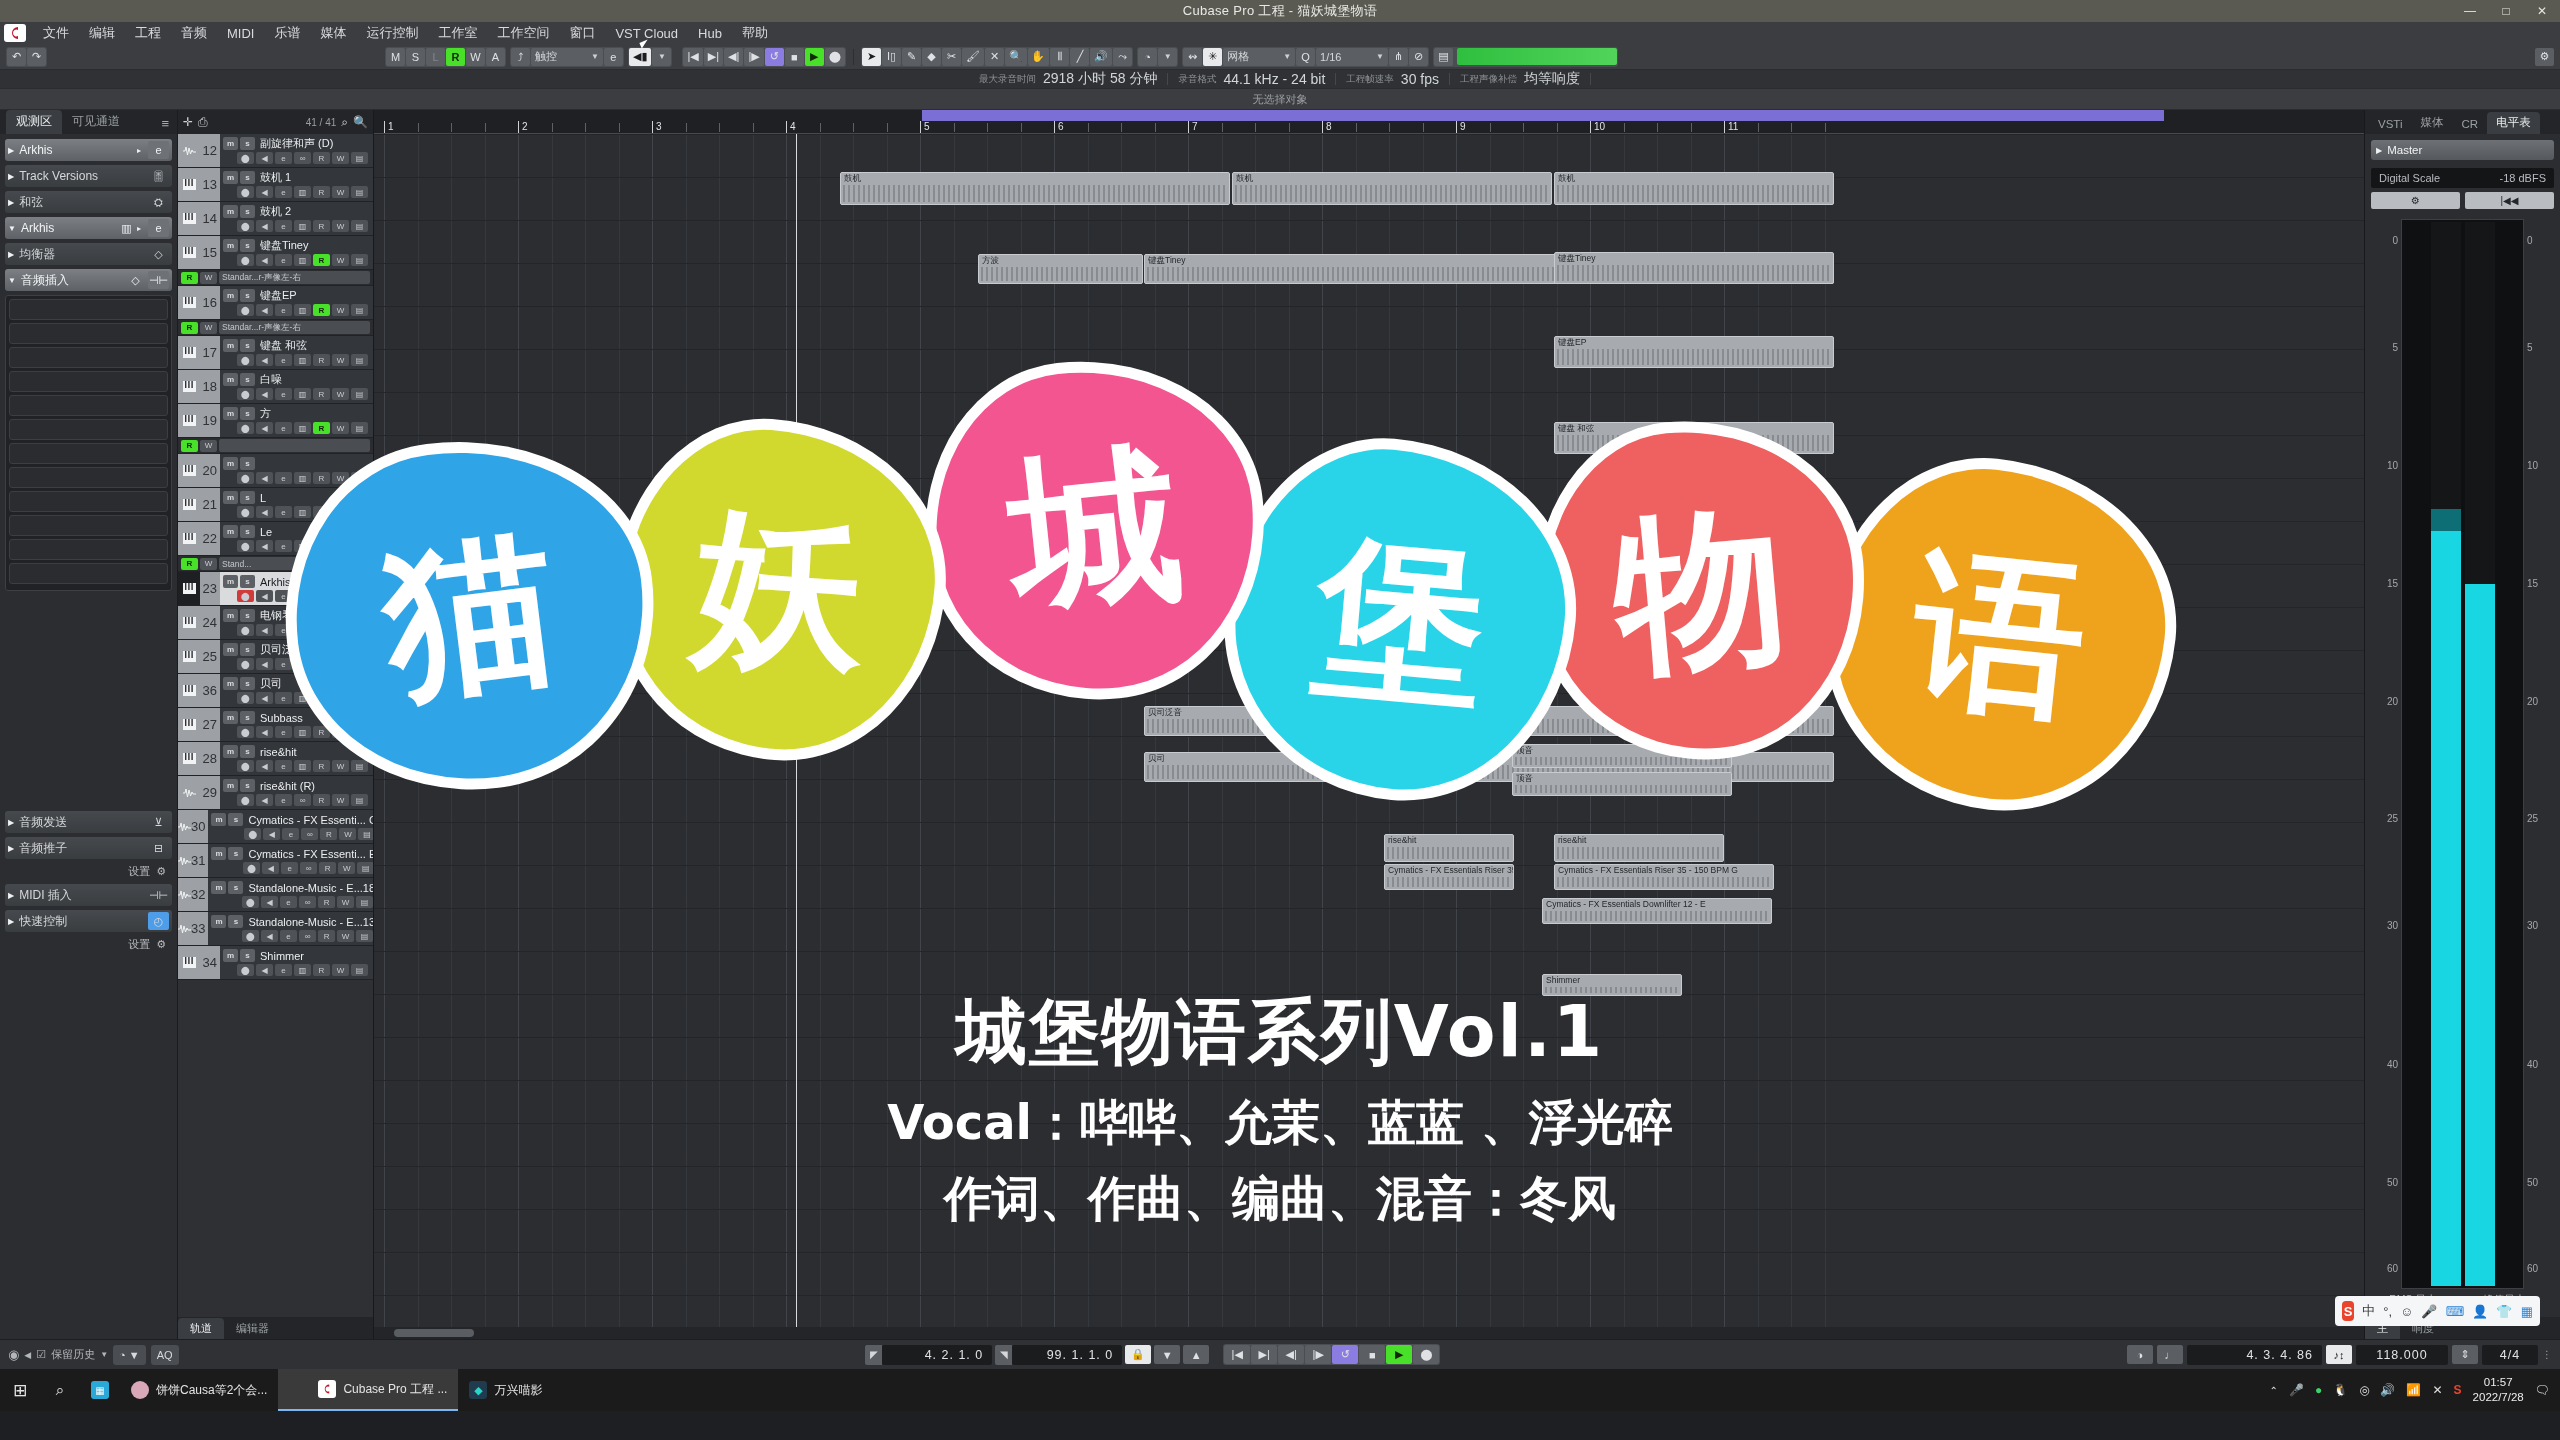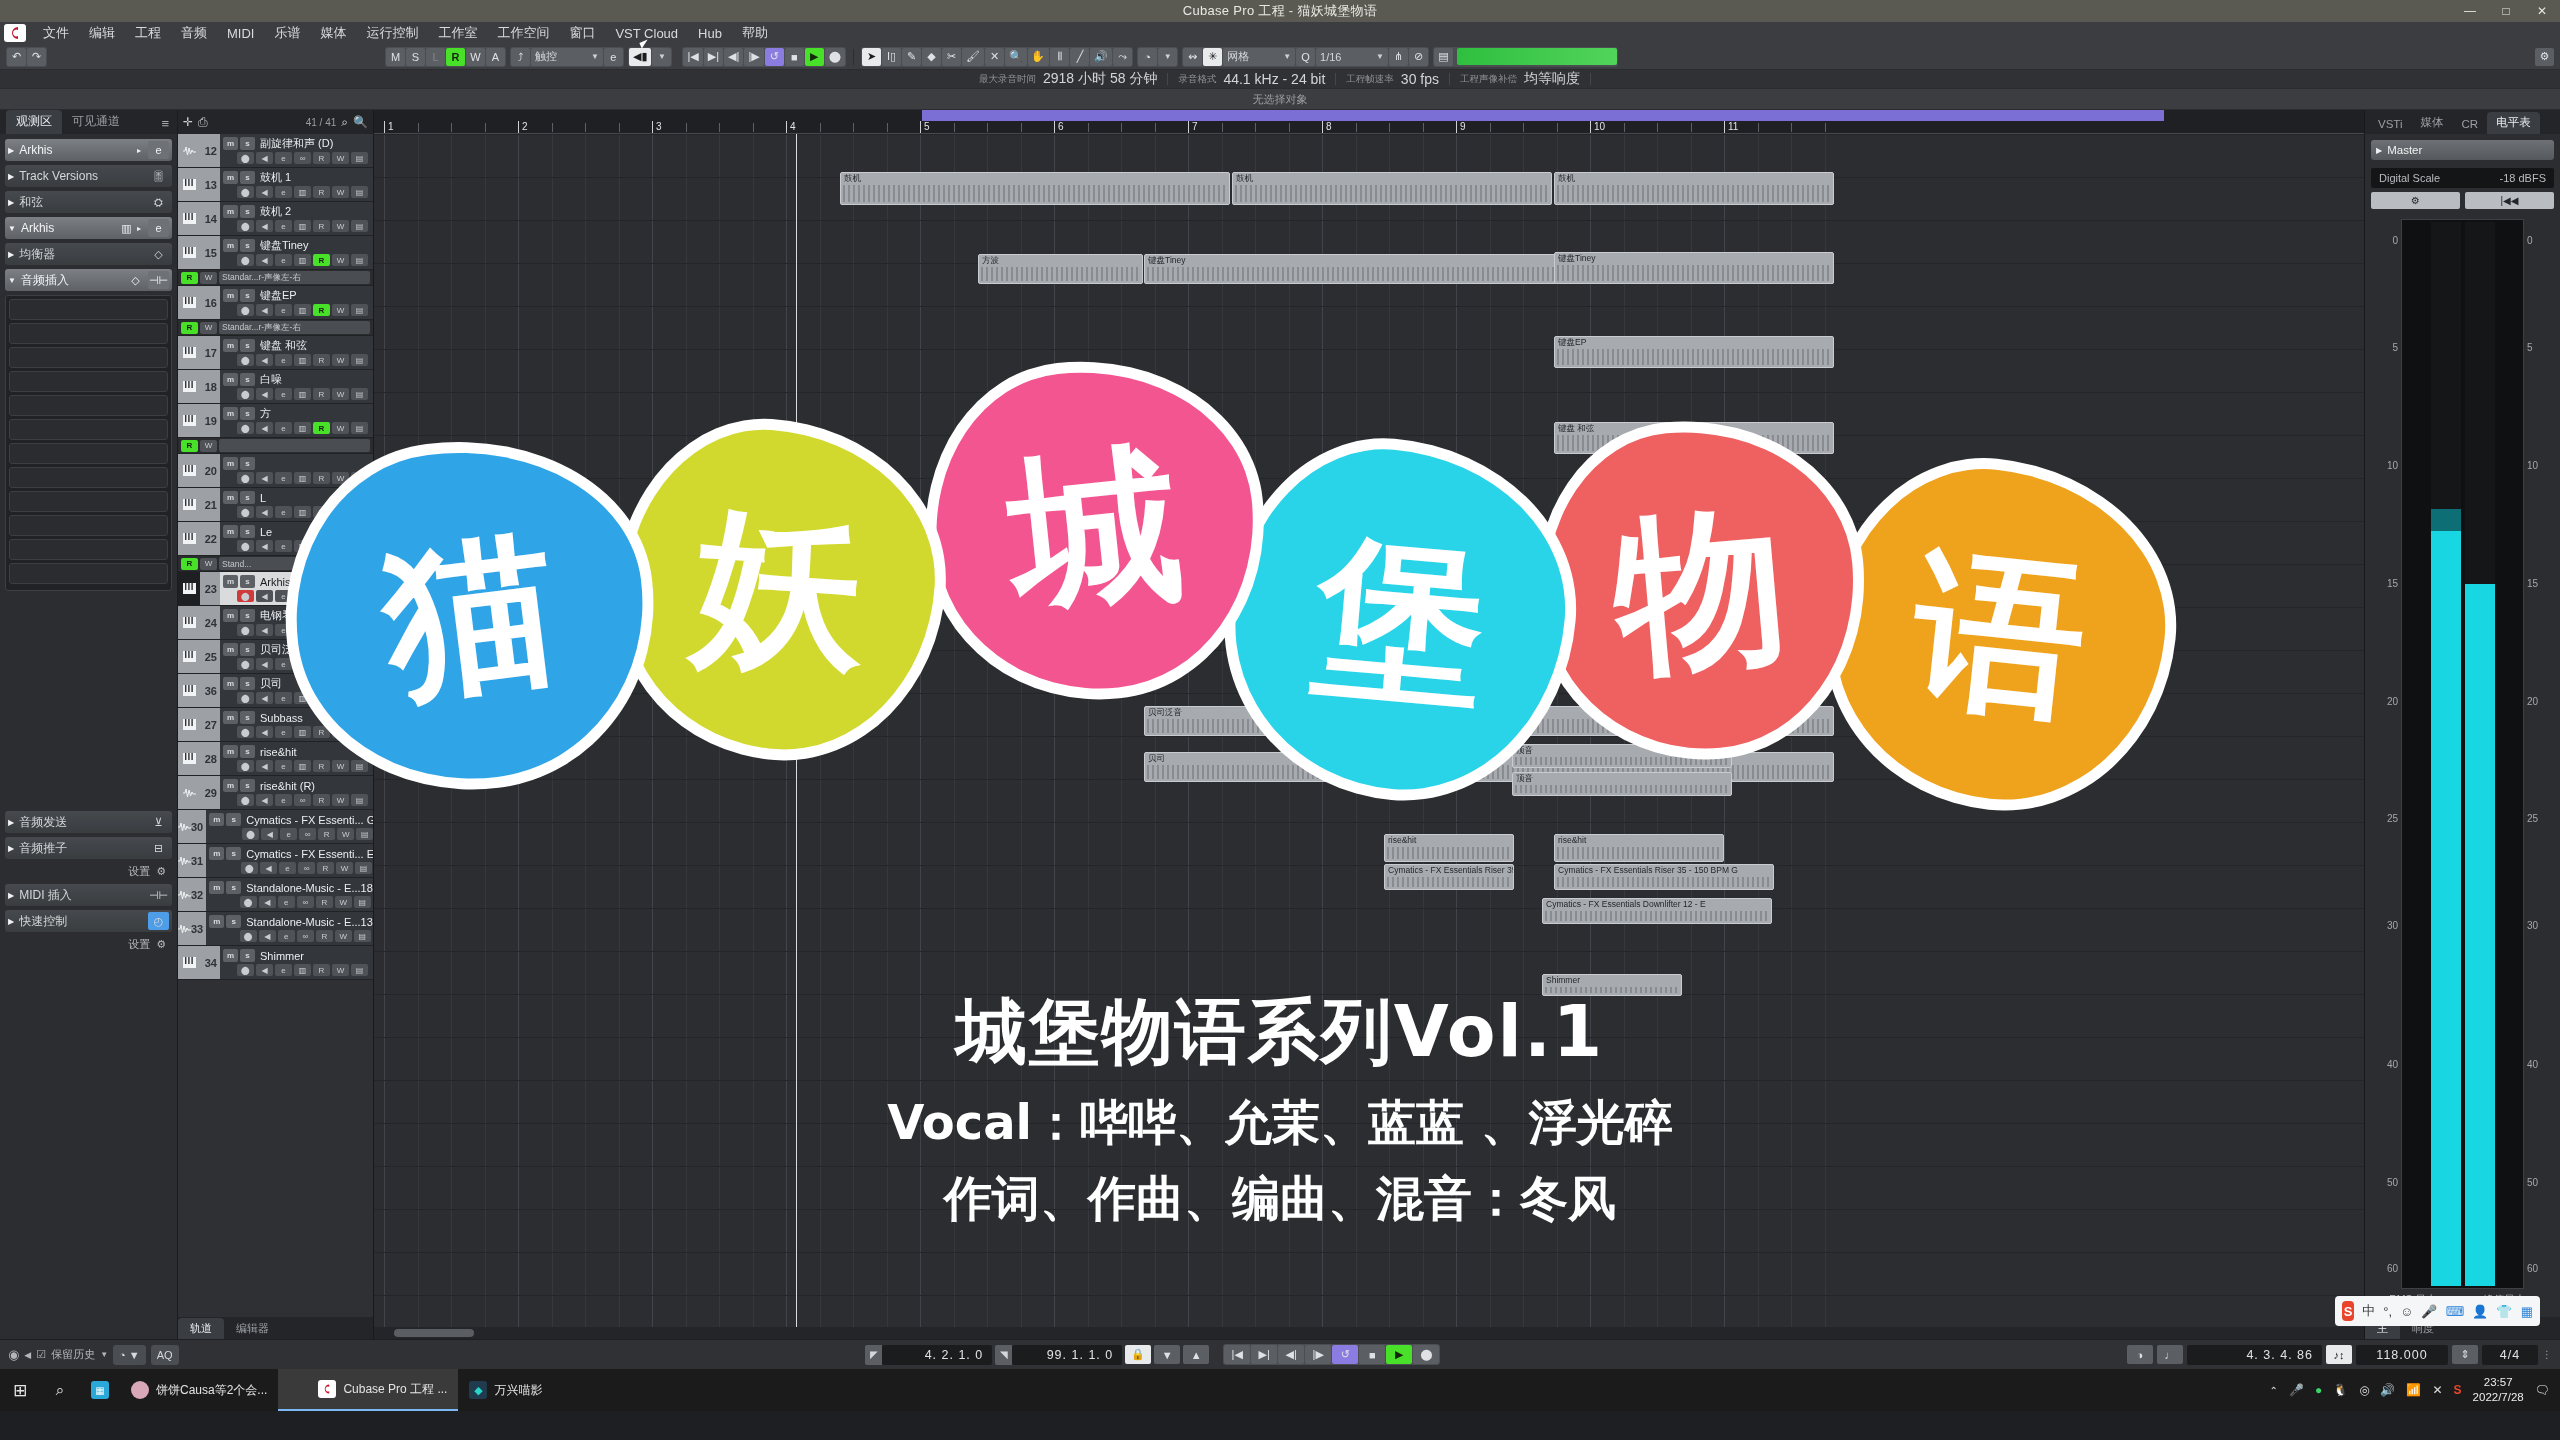--- a/index.html
+++ b/index.html
@@ -93,21 +93,21 @@
   .tl-head .ic { font-size:12px; color:#cfd2d5; }
   .tl-head .cnt { margin-left:auto; font-size:10px; color:#9b9ea2; }
   .tl-scroll { flex:1; overflow:hidden; }
   .trk { display:flex; border-bottom:1px solid #202224; position:relative;
     background:#33363a; }
   .trk.sel { background:#d9dbdd; }
   .trk .ic-col { width:22px; background:#9da1a5; display:flex; align-items:center;
     justify-content:center; }
   .trk.sel .ic-col { background:#1d1f22; }
   .trk .num-col { width:20px; background:#9da1a5; display:flex; align-items:center;
-    justify-content:flex-end; padding-right:3px; font-size:11px; color:#303235;font-weight:bold; }
+    justify-content:flex-end; padding-right:3px; font-size:13px; color:#303235; }
   .trk.sel .num-col { background:#9da1a5; }
   .trk .body { flex:1; padding:2px 3px; }
   .trk .r1 { display:flex; align-items:center; gap:2px; height:15px; }
   .trk .r2 { display:flex; align-items:center; gap:2px; height:14px;
     justify-content:flex-end; padding-right:2px; }
   .ms { width:15px; height:13px; background:#5d6166; border-radius:2px;
     font-size:8px; display:flex; align-items:center; justify-content:center;
     color:#d9dbdd; font-weight:bold; }
   .tname { font-size:11px; color:#eceef0; margin-left:3px; white-space:nowrap;
     overflow:hidden; flex:1; }
@@ -1460,21 +1460,21 @@
       <span style="font-size:10px">⌃</span>
       <span>🎤</span>
       <span style="color:#3ad36a">●</span>
       <span>🐧</span>
       <span>◎</span>
       <span>🔊</span>
       <span>📶</span>
       <span>✕</span>
       <span style="color:#e8452c;font-weight:bold">S</span>
       <span class="clock">
-        <span>23:57</span>
+        <span>01:57</span>
         <span>2022/7/28</span>
       </span>
       <span>🗨</span>
     </div>
   </div>
 
   <div class="overlay">
     <div class="blob-row" id="blobs">
         <div class="blob" style="left: 0px; top: 20px; width: 370px; height: 350px; background: rgb(47, 164, 231); transform: rotate(-7deg); z-index: 10;">
           <span>猫</span>

